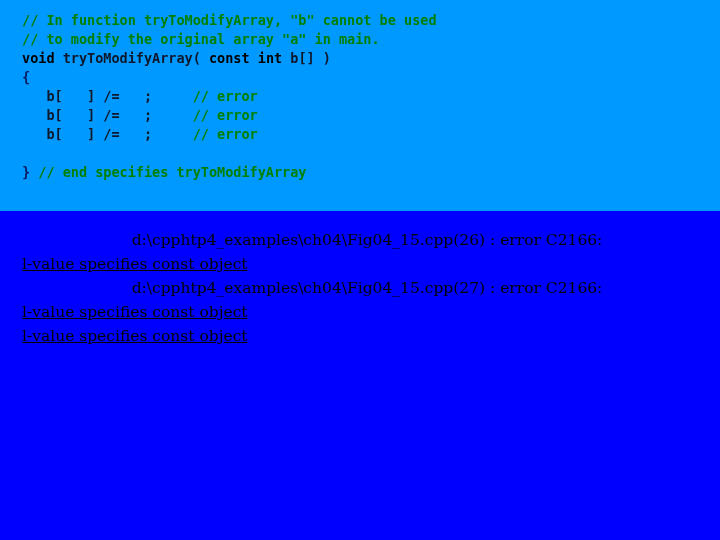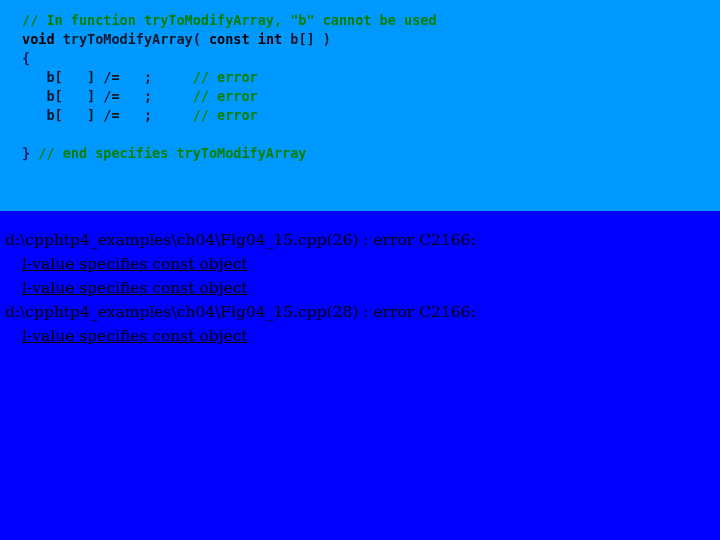--- a/index.html
+++ b/index.html
@@ -58,50 +58,51 @@
   }
   .err-block { margin: 0; }
   .err-path, .err-msg {
     font-family: "DejaVu Serif", "Liberation Serif", serif;
     font-size: 15.5px;
     line-height: 24px;
     height: 24px;
     white-space: pre;
     color: #000000;
   }
-  .err-path { padding-left: 5px; }
+  .err-path { padding-left: 14px; text-align: center; }
   .err-msg  { padding-left: 22px; text-decoration: underline; }
 </style>
 </head>
 <body>
 
 <div id="screen">
 
   <div id="code-panel">
     <div>
         <div class="code-line"><span class="tok-comment">// In function tryToModifyArray, "b" cannot be used</span></div>
+        <div class="code-line"><span class="tok-comment">// to modify the original array "a" in main.</span></div>
         <div class="code-line"><span class="tok-keyword">void</span><span class="tok-punct"> </span><span class="tok-ident">tryToModifyArray(</span><span class="tok-punct"> </span><span class="tok-keyword">const</span><span class="tok-punct"> </span><span class="tok-keyword">int</span><span class="tok-punct"> </span><span class="tok-ident">b[] )</span></div>
         <div class="code-line"><span class="tok-punct">{</span></div>
         <div class="code-line"><span class="tok-ident">   b[   ] /=   ;     </span><span class="tok-comment">// error</span></div>
         <div class="code-line"><span class="tok-ident">   b[   ] /=   ;     </span><span class="tok-comment">// error</span></div>
         <div class="code-line"><span class="tok-ident">   b[   ] /=   ;     </span><span class="tok-comment">// error</span></div>
         <div class="code-line blank"><span class="tok-punct"> </span></div>
         <div class="code-line"><span class="tok-punct">}</span><span class="tok-punct"> </span><span class="tok-comment">// end specifies tryToModifyArray</span></div>
       </div>
   </div>
 
   <div id="output-panel">
     <div>
         <div class="err-block">
           <div class="err-path">d:\cpphtp4_examples\ch04\Fig04_15.cpp(26) : error C2166:</div>
           <div class="err-msg">l-value specifies const object</div>
         </div>
         <div class="err-block">
+          <div class="err-path">d:\cpphtp4_examples\ch04\Fig04_15.cpp(27) : error C2166:</div>
           <div class="err-msg">l-value specifies const object</div>
         </div>
         <div class="err-block">
-          <div class="err-path">d:\cpphtp4_examples\ch04\Fig04_15.cpp(28) : error C2166:</div>
           <div class="err-msg">l-value specifies const object</div>
         </div>
       </div>
   </div>
 
 </div>
 
 </body></html>

